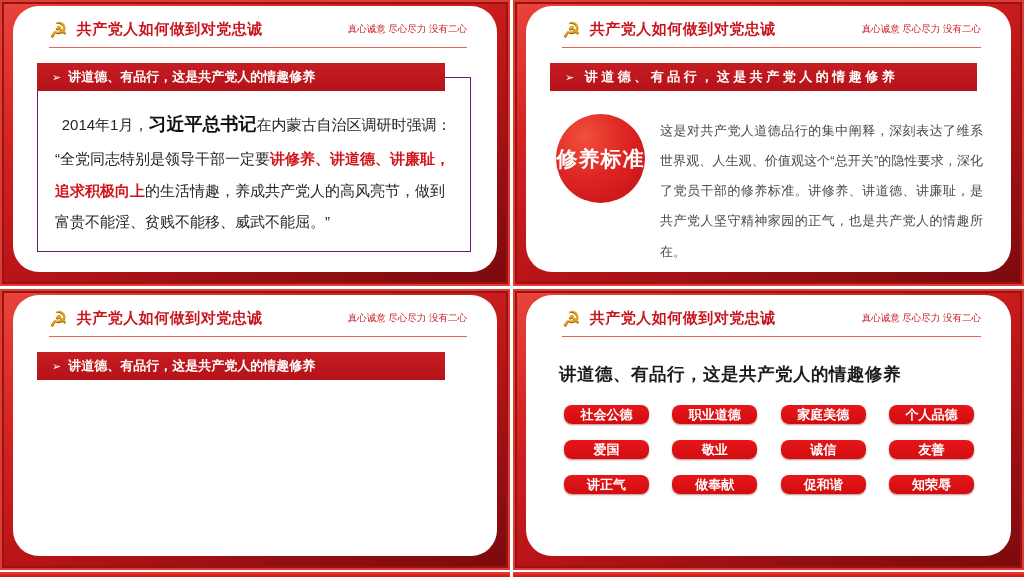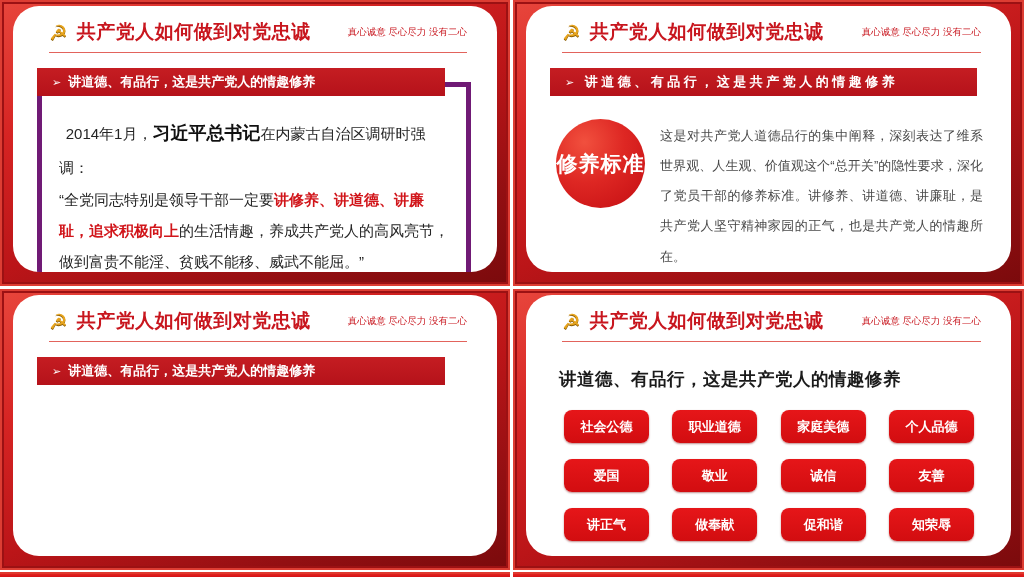--- a/index.html
+++ b/index.html
@@ -36,41 +36,41 @@
   .hdr {
     display:flex; align-items:center;
     margin:13px 30px 0 36px; padding-bottom:7px;
     border-bottom:1px solid #e2635c;
   }
   .hdr .emblem {
     font-size:21px; line-height:21px; color:#e6a41e;
     text-shadow:0 1px 0 #8a5c00; margin-right:9px;
   }
   .hdr .hdr-title {
-    flex:1; color:#c8161e; font-weight:bold; font-size:19px; letter-spacing:0.5px;
+    flex:1; color:#c8161e; font-weight:bold; font-size:15px; letter-spacing:0.5px;
   }
   .hdr .hdr-tagline { color:#c8161e; font-size:9.5px; white-space:nowrap; }
 
   
   .banner {
     position:relative; z-index:2;
     margin:15px 52px 0 24px; height:28px;
     background:linear-gradient(180deg,#c51d22,#b5121a);
     color:#ffffff; font-weight:bold; font-size:13px;
     line-height:28px; padding-left:15px;
     display:flex; align-items:center; gap:7px;
   }
   .banner .arrow { font-size:11px; line-height:1; }
   .banner.spaced { letter-spacing:3.5px; margin-right:34px; }
 
   
   .pinkbox {
     position:relative; z-index:1;
     margin:-14px 26px 0 24px;
-    border:5px solid #701a75;
+    border:1px solid #701a75;
   }
 
   
   .quote-box { padding:28px 17px 14px 17px; }
   .quote-box p { font-size:15px; color:#252525; line-height:2.08; }
   .quote-box .p1 { text-indent:0.45em; }
   .quote-box .leader-name { font-weight:bold; font-size:18px; color:#111; }
   .quote-box .hl { color:#d1151a; font-weight:bold; }
 
   
@@ -102,21 +102,21 @@
   .grid-title {
     margin:25px 30px 0 33px;
     font-size:17.5px; font-weight:bold; color:#1b1b1b; letter-spacing:0.5px;
   }
   .tag-grid {
     margin:19px 37px 0 38px;
     display:grid; grid-template-columns:repeat(4, 85px);
     justify-content:space-between; row-gap:16px;
   }
   .tag {
-    height:33px; border-radius:8px;
+    height:19px; border-radius:8px;
     background:linear-gradient(180deg,#e61619 0%,#d20d10 100%);
     box-shadow:0 1px 2px rgba(110,0,0,0.45);
     color:#ffffff; font-weight:bold; font-size:13px;
     display:flex; align-items:center; justify-content:center;
   }
 
   
   .next-strip {
     position:absolute; top:572px; height:5px;
     background:linear-gradient(180deg,#ef2b22,#d31418);

